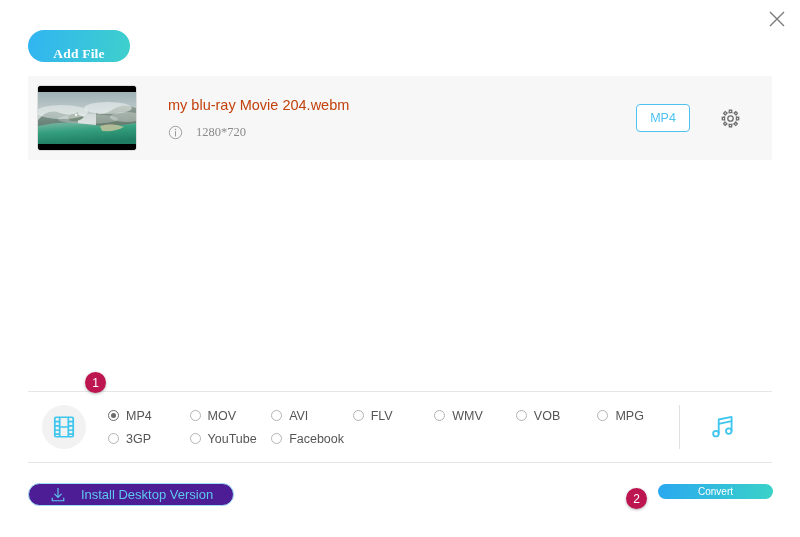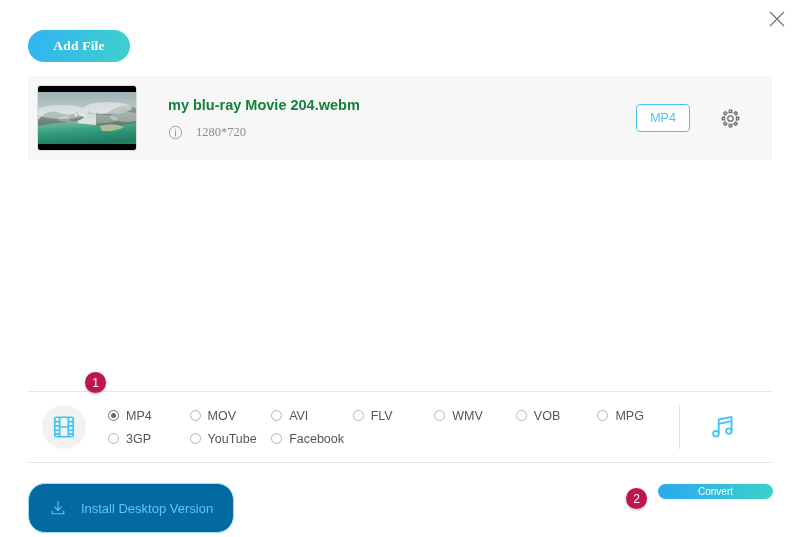--- a/index.html
+++ b/index.html
@@ -37,21 +37,21 @@
     top: 30px;
     width: 102px;
     height: 32px;
     border-radius: 16px;
     background: linear-gradient(100deg, #31b4f2 0%, #3ed0cc 100%);
     color: #ffffff;
     font-size: 13.5px;
     font-weight: bold;
     letter-spacing: 0.2px;
     display: flex;
-    align-items: center;
+    align-items: flex-end;
     justify-content: center;
     cursor: pointer;
     border: none;
     font-family: "Liberation Serif", serif;
   }
 
   
   .file-row {
     position: absolute;
     left: 28px;
@@ -75,24 +75,23 @@
   }
   .thumb svg { display: block; width: 100%; height: 100%; }
 
   .file-info {
     margin-left: 32px;
     flex: 1 1 auto;
     min-width: 0;
   }
   .file-name {
     font-size: 14.5px;
-    color: #15803d;
+    color: #c2410c;
     margin-bottom: 12px;
     white-space: nowrap;
-    font-weight: bold;
   }
   .file-meta {
     display: flex;
     align-items: center;
     gap: 13px;
     font-family: Liberation Serif, serif;
   }
   .info-icon { width: 15px; height: 15px; display: block; }
   .file-res {
     font-size: 12.5px;
@@ -223,24 +222,24 @@
     margin-right: 32px;
     cursor: pointer;
   }
 
   
   .install-btn {
     position: absolute;
     left: 28px;
     top: 483px;
     width: 206px;
-    height: 50px;
+    height: 23px;
     border: 1px solid #9de0f5;
     border-radius: 17px;
-    background: #0369a1;
+    background: #4c1d95;
     color: #5ec8ee;
     font-size: 13px;
     display: flex;
     align-items: center;
     justify-content: center;
     gap: 14px;
     cursor: pointer;
     box-sizing: border-box;
   }
   .convert-btn {

